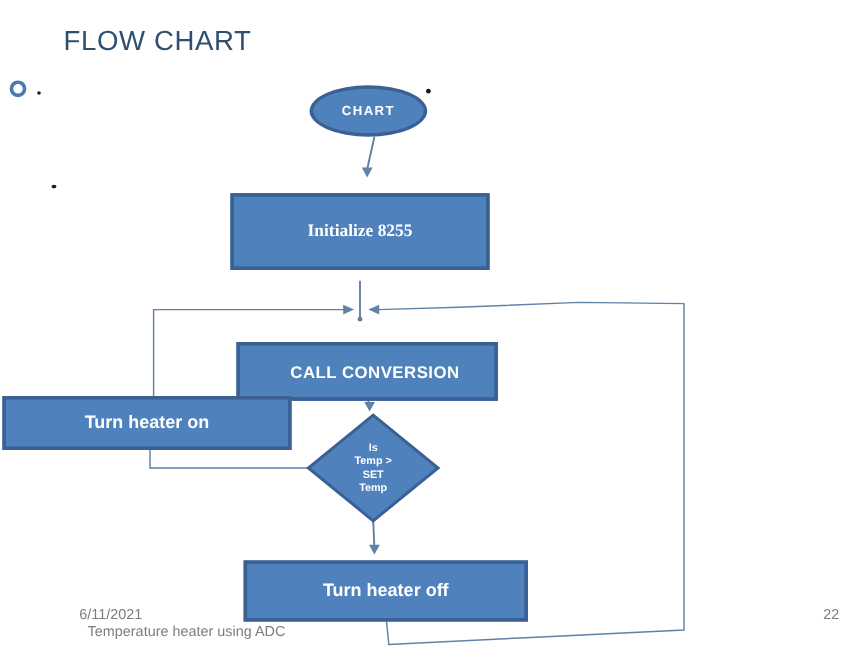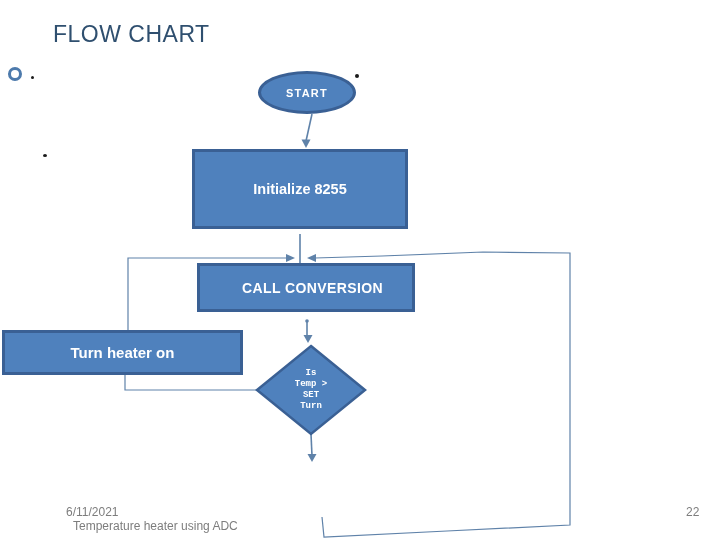--- a/index.html
+++ b/index.html
@@ -41,37 +41,37 @@
     border: 3px solid var(--shape-border, #3a6094);
     color: var(--shape-text, #ffffff);
     display: flex; align-items: center; justify-content: center;
     text-align: center; font-weight: 700;
   }
   .node-start {
     left: 258px; top: 71px; width: 98px; height: 43px;
     border-radius: 50%;
     font-size: 11px; letter-spacing: 1.2px;
   }
-  .node-initialize { left: 192px; top: 149px; width: 216px; height: 80px; font-size: 14.5px; }
-  .node-call       { left: 197px; top: 263px; width: 218px; height: 49px; font-size: 14px; letter-spacing: 0.4px; padding-left: 13px; }
+  .node-initialize { left: 192px; top: 161px; width: 216px; height: 64px; font-size: 14.5px; font-family: Liberation Serif, serif; }
+  .node-call       { left: 197px; top: 285px; width: 218px; height: 49px; font-size: 14px; letter-spacing: 0.4px; padding-left: 13px; }
   .node-heater-on  { left: 2px;   top: 330px; width: 241px; height: 45px; font-size: 15px; }
   .node-heater-off { left: 203px; top: 467px; width: 237px; height: 51px; font-size: 15px; }
 
   .decision-wrap { position: absolute; left: 255px; top: 344px; width: 112px; height: 92px; }
   .decision-wrap svg { position: absolute; left: 0; top: 0; }
   .decision-wrap .diamond-shape {
     fill: var(--shape-fill, #4f81bd);
     stroke: var(--shape-border, #3a6094);
     stroke-width: 2.5;
   }
   .decision-label {
     position: absolute; left: 0; top: 0; width: 100%; height: 100%;
     display: flex; flex-direction: column; align-items: center; justify-content: center;
     color: var(--shape-text, #ffffff);
-    font-size: 9px; font-weight: 700; line-height: 11px; text-align: center; font-family: Liberation Mono, monospace;
+    font-size: 9px; font-weight: 700; line-height: 11px; text-align: center;
   }
 
   .footer-date, .footer-caption, .footer-page {
     position: absolute; font-size: 12px;
     color: var(--footer-text, #7d7d7d);
     margin-left: 26px;
   }
   .footer-date    { left: 40px; top: 505px; }
   .footer-caption { left: 47px; top: 519px; }
   .footer-page    { left: 660px; top: 505px; text-align: right; }
@@ -106,21 +106,21 @@
     <circle cx="307" cy="321" r="1.8"></circle>
     <polygon points="308,343 303.5,335 312.5,335"></polygon>
 
     <path class="thin" d="M125,374 L125,390 L256,390"></path>
 
     <path class="thick" d="M311,434 L312,456"></path>
     <polygon points="312,462 307.5,454 316.5,454"></polygon>
   </svg>
 
   <div class="shape node-start">
-    <span>START</span>
+    <span>CHART</span>
   </div>
 
   <div class="shape node-initialize">
     <span>Initialize 8255</span>
   </div>
 
   <div class="shape node-call">
     <span>CALL CONVERSION</span>
   </div>
 
@@ -129,22 +129,25 @@
   </div>
 
   <div class="decision-wrap">
     <svg width="112" height="92" viewBox="0 0 112 92">
       <polygon class="diamond-shape" points="56,2 110,46 56,90 2,46"></polygon>
     </svg>
     <div class="decision-label">
       <span>Is</span>
       <span>Temp &gt;</span>
       <span>SET</span>
-      <span>Turn</span>
+      <span>Temp</span>
     </div>
   </div>
 
+  <div class="shape node-heater-off">
+    <span>Turn heater off</span>
+  </div>
 
   <div class="footer-date">6/11/2021</div>
   <div class="footer-caption">Temperature heater using ADC</div>
   <div class="footer-page">22</div>
 
 </div>
 
 </body></html>

